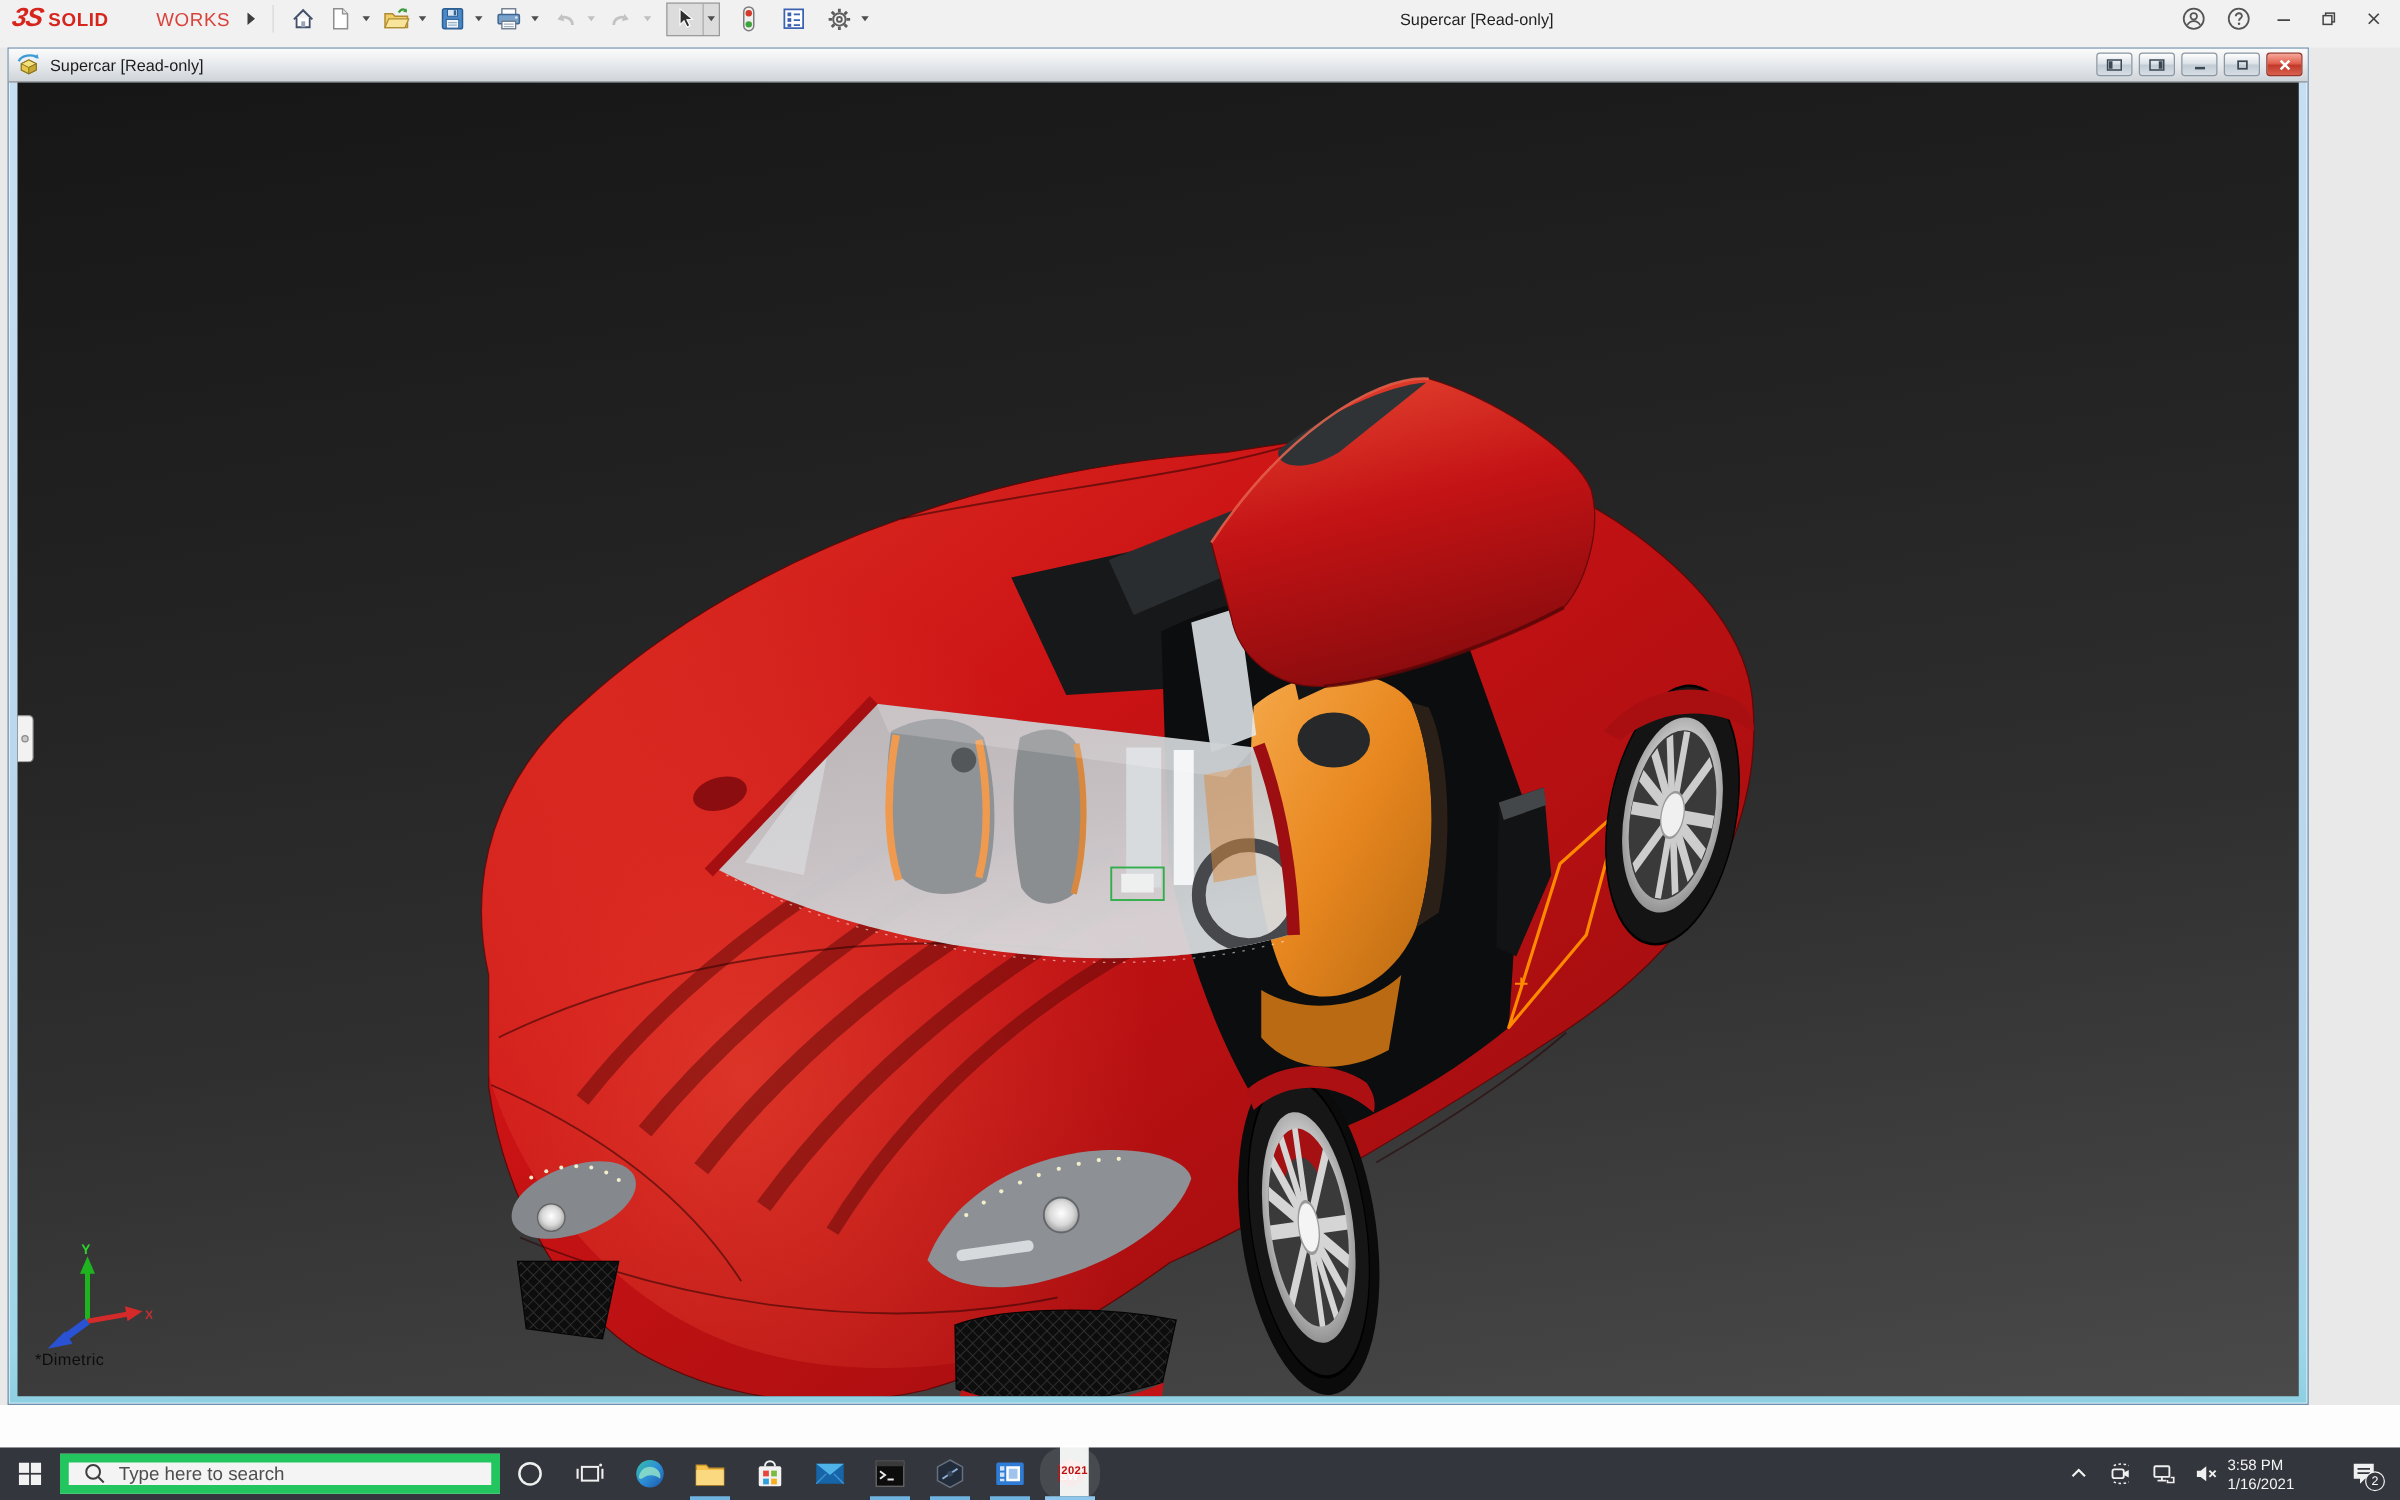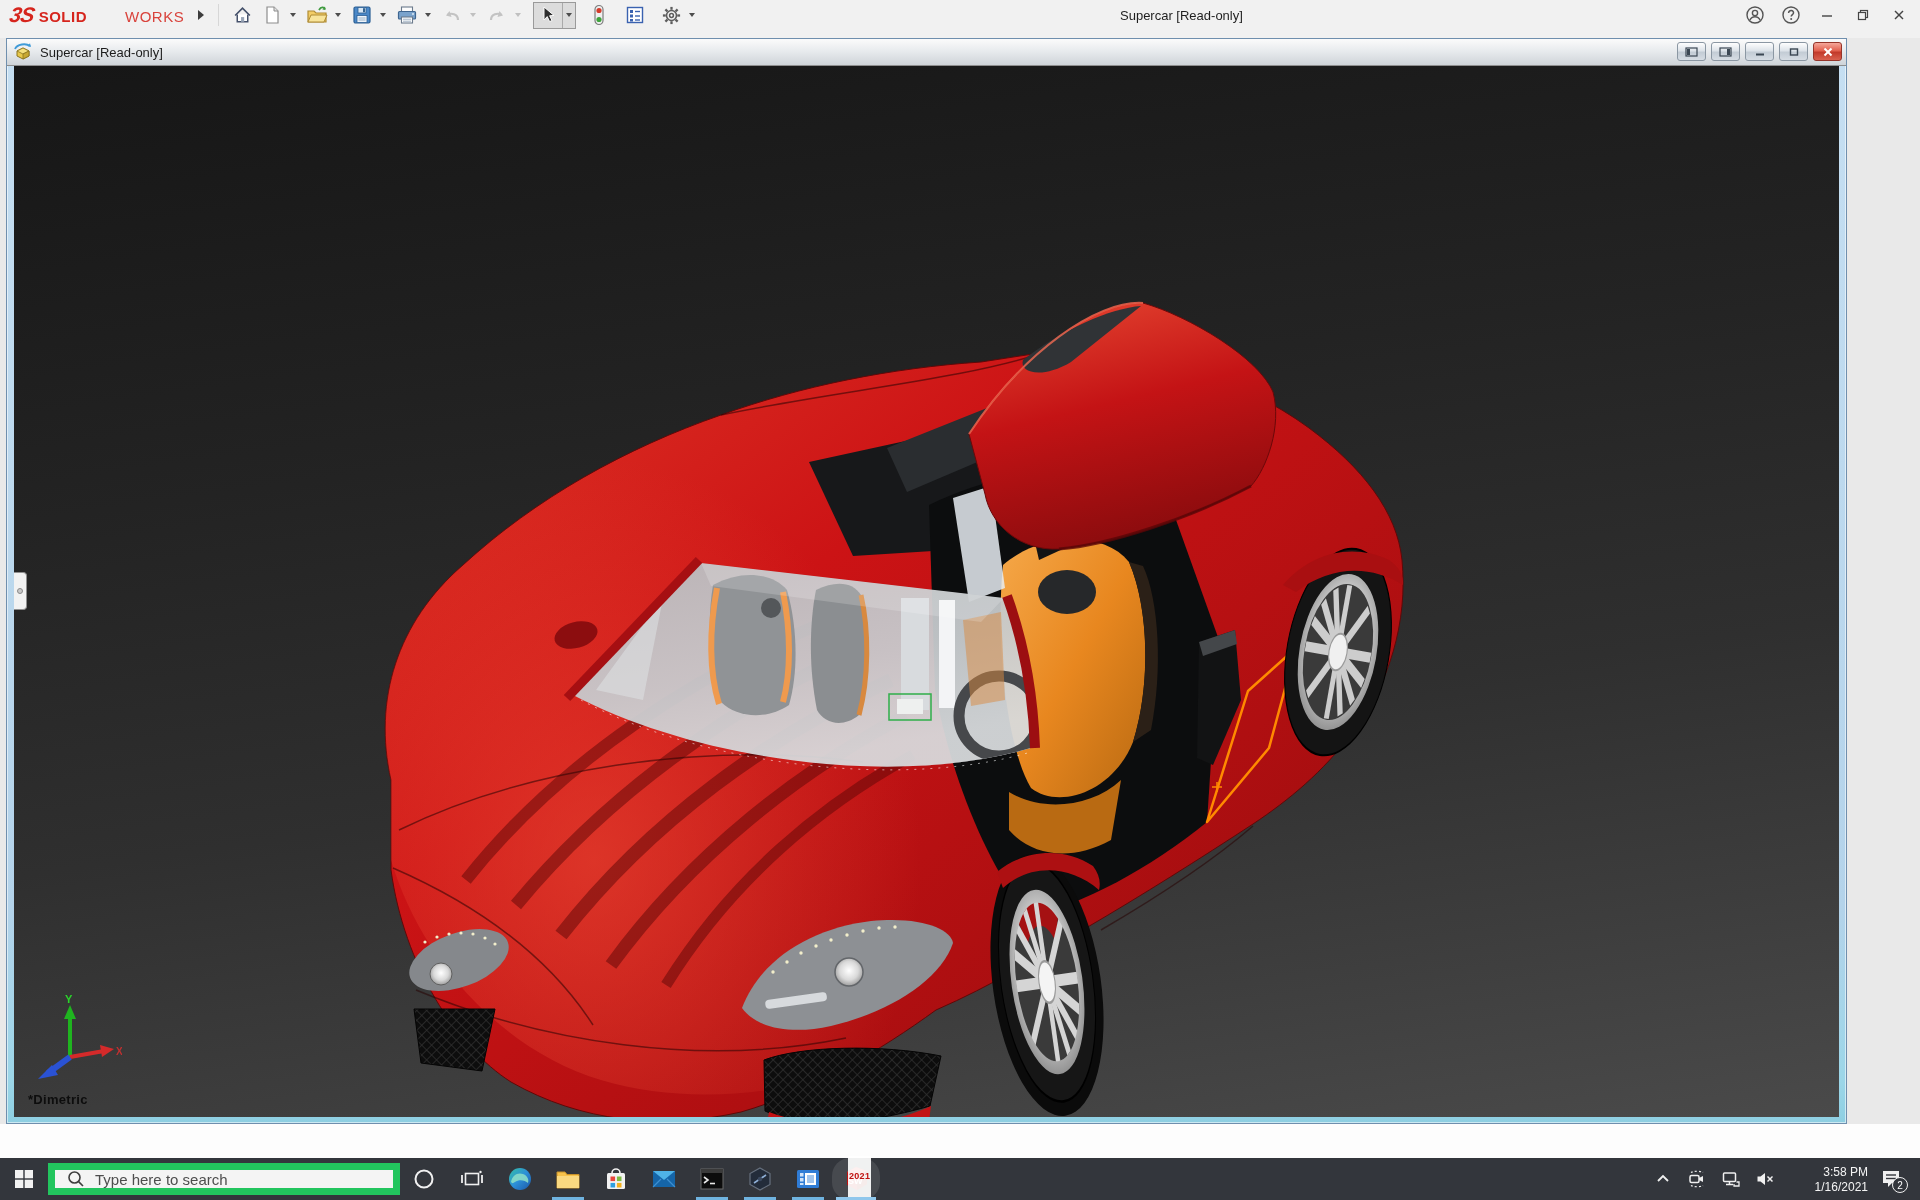--- a/index.html
+++ b/index.html
@@ -35,39 +35,39 @@
                   border-bottom:1px solid #8e8e8e; display:flex; align-items:center; }
   .doc-title { font-size:13px; color:#1c1c1c; margin-left:6px; }
   .doc-ctrls { position:absolute; right:4px; top:3px; display:flex; gap:5px; }
   .dbtn { width:29px; height:19px; border:1px solid #8b97a3; border-radius:3px;
           background:linear-gradient(180deg,#fefefe 0%,#dde3e9 45%,#c3ccd5 55%,#d6dde4 100%);
           display:flex; align-items:center; justify-content:center; }
   .dbtn.close { background:linear-gradient(180deg,#f5a79a 0%,#e2614f 45%,#c23a2b 55%,#d9604e 100%); border-color:#96352a; }
   .viewport { position:relative; margin:0 7px; width:1825px; height:1051px; overflow:hidden;
               background:linear-gradient(172deg,#161616 0%,#232323 35%,#2f2f2f 62%,#3d3d3d 82%,#4a4a4a 100%); }
   .scene { position:absolute; inset:0; }
-  .view-label { position:absolute; left:14px; bottom:10px; font-size:13px; font-weight:bold; color:#0d0d0d; letter-spacing:.3px; }
+  .view-label { position:absolute; left:14px; bottom:22px; font-size:13px; font-weight:normal; color:#0d0d0d; letter-spacing:.3px; }
   .triad { position:absolute; left:16px; bottom:36px; }
   .flytab { position:absolute; left:0px; top:506px; width:13px; height:38px; background:#f2f2f2; border:1px solid #8f8f8f; border-left:none; border-radius:0 4px 4px 0; }
   .flytab .dot { position:absolute; left:3px; top:15px; width:6px; height:6px; border-radius:50%; background:#c9c9c9; border:1px solid #8a8a8a; }
 
   .status-strip { position:absolute; left:0; top:1124px; width:1920px; height:34px; background:#fdfdfd; }
 
   
   .taskbar { position:absolute; left:0; top:1158px; width:1920px; height:42px; background:#33363c; display:flex; align-items:stretch; color:#eee; }
   .tb-slot { width:48px; display:flex; align-items:center; justify-content:center; position:relative;border-radius:18px; }
   .tb-slot.active { background:rgba(255,255,255,.10); }
   .openline { position:absolute; bottom:0; left:8px; right:8px; height:3px; background:#6fb3e0; }
   .searchbox { width:352px; margin:5px 0; background:#f4f4f4; border:7px solid #22c55e; display:flex; align-items:center; }
   .searchbox input { border:none; outline:none; background:transparent; font-size:15px; color:#333; width:290px; font-family:"Liberation Sans",sans-serif; }
   .searchbox input::placeholder { color:#4e4e4e; opacity:1; }
   .tb-spacer { flex:1; }
   .tray { display:flex; align-items:center; }
   .tray-icon { width:34px; height:42px; display:flex; align-items:center; justify-content:center; }
-  .clock { width:86px; text-align:right; font-size:12px; line-height:15px; color:#f4f4f4; padding-top:1px; }
+  .clock { width:86px; text-align:left; font-size:12px; line-height:15px; color:#f4f4f4; padding-top:1px; }
   .action-center { width:46px; height:42px; position:relative; display:flex; align-items:center; justify-content:center; }
   .ac-badge { position:absolute; right:6px; bottom:7px; width:16px; height:16px; border-radius:50%; background:#33363c; border:1.5px solid #f0f0f0; color:#fff; font-size:10px; display:flex; align-items:center; justify-content:center; }
   .peek { width:6px; border-left:1px solid rgba(255,255,255,.25); }
 
   .sw-badge { position:relative; width:30px; height:30px; }
   .sw-year { position:absolute; left:7px; bottom:-3px; font-size:9px; font-weight:bold; color:#c0110f; background:rgba(255,255,255,.92); padding:16px 1px; line-height:9px; letter-spacing:.3px; }
 </style>
 </head>
 <body>
 

